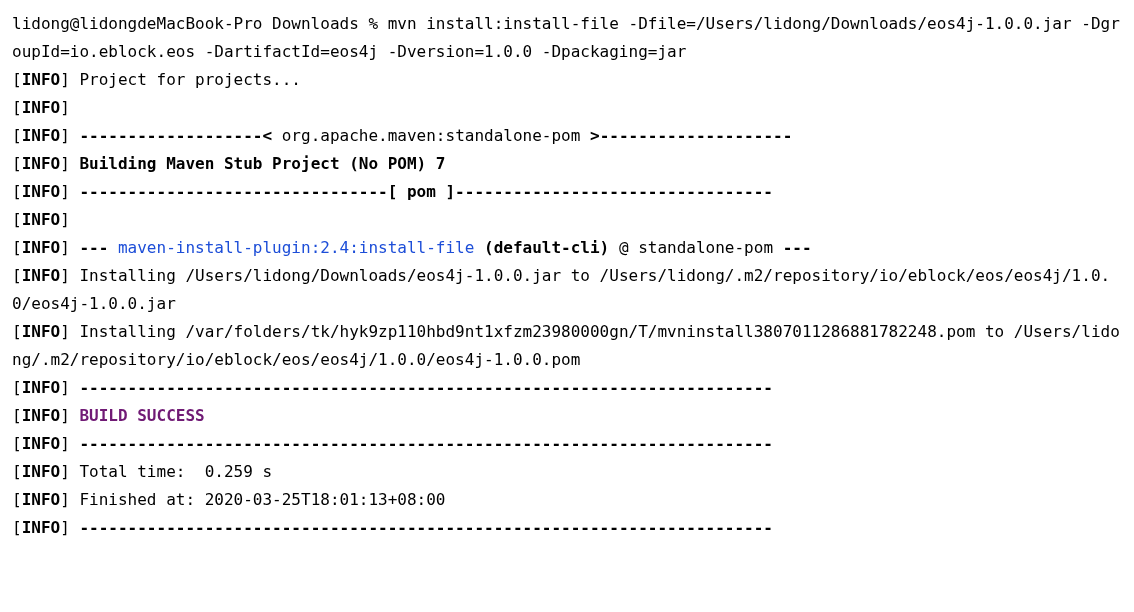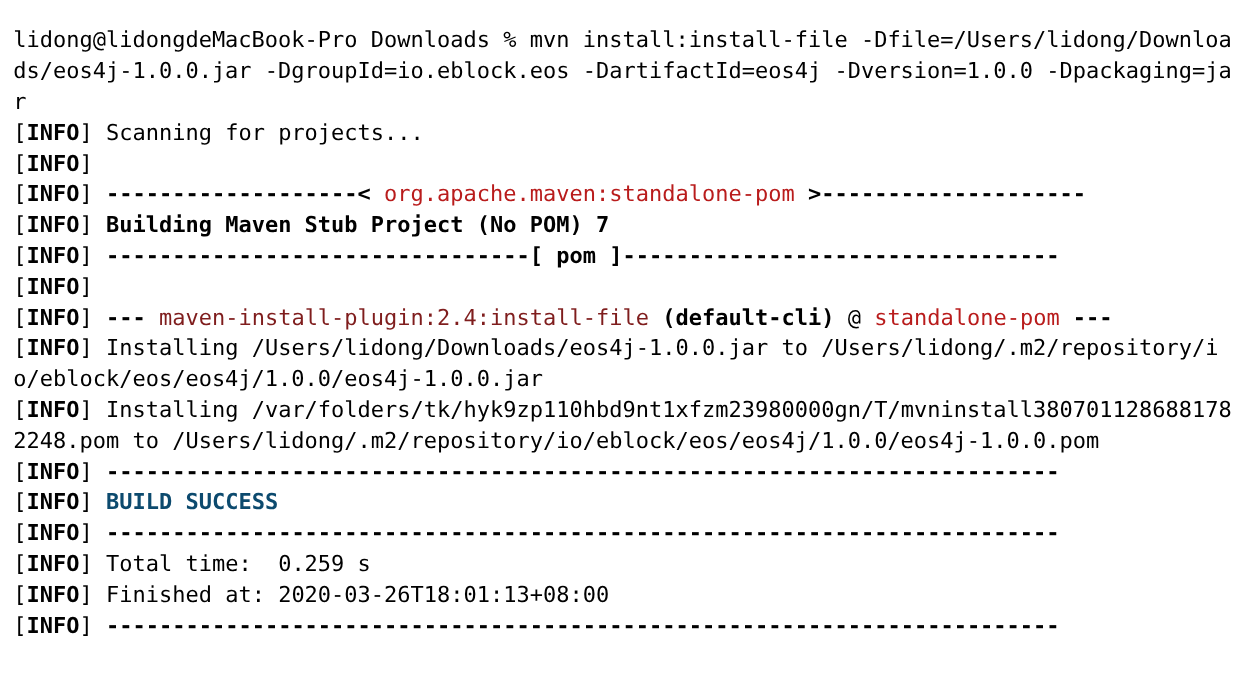--- a/index.html
+++ b/index.html
@@ -4,45 +4,45 @@
 <style>
   html, body {
     margin: 0;
     padding: 0;
     background: #ffffff;
     width: 1134px;
     height: 612px;
   }
   pre.terminal {
     margin: 0;
-    padding: 22px 12px;
+    padding: 10px 12px;
     font-family: "Menlo", "Consolas", "DejaVu Sans Mono", monospace;
-    font-size: 20px;
+    font-size: 16px;
     line-height: 28px;
     white-space: pre-wrap;
     word-break: break-all;
     color: #000000;
   }
   .info   { color: #000000; font-weight: bold; }
-  .cyan   { color: #b91c1c; }
-  .green  { color: #7f1d1d; }
+  .cyan   { color: #000000; }
+  .green  { color: #1d4ed8; }
   .bold   { font-weight: bold; }
-  .greenb { color: #0c4a6e; font-weight: bold; }
+  .greenb { color: #701a75; font-weight: bold; }
 </style>
 </head>
 <body>
 
 <pre class="terminal"><span>lidong@lidongdeMacBook-Pro Downloads % mvn install:install-file -Dfile=/Users/lidong/Downloads/eos4j-1.0.0.jar -DgroupId=io.eblock.eos -DartifactId=eos4j -Dversion=1.0.0 -Dpackaging=jar</span>
-[<span class="info">INFO</span>] <span>Scanning for projects...</span>
+[<span class="info">INFO</span>] <span>Project for projects...</span>
 [<span class="info">INFO</span>]
 [<span class="info">INFO</span>] <span class="bold">-------------------&lt; </span><span class="cyan">org.apache.maven:standalone-pom</span><span class="bold"> &gt;--------------------</span>
 [<span class="info">INFO</span>] <span class="bold">Building Maven Stub Project (No POM) 7</span>
 [<span class="info">INFO</span>] <span class="bold">--------------------------------[ pom ]---------------------------------</span>
 [<span class="info">INFO</span>]
 [<span class="info">INFO</span>] <span class="bold">--- </span><span class="green">maven-install-plugin:2.4:install-file</span><span class="bold"> (default-cli)</span><span> @ </span><span class="cyan">standalone-pom</span><span class="bold"> ---</span>
 [<span class="info">INFO</span>] <span>Installing /Users/lidong/Downloads/eos4j-1.0.0.jar to /Users/lidong/.m2/repository/io/eblock/eos/eos4j/1.0.0/eos4j-1.0.0.jar</span>
 [<span class="info">INFO</span>] <span>Installing /var/folders/tk/hyk9zp110hbd9nt1xfzm23980000gn/T/mvninstall3807011286881782248.pom to /Users/lidong/.m2/repository/io/eblock/eos/eos4j/1.0.0/eos4j-1.0.0.pom</span>
 [<span class="info">INFO</span>] <span class="bold">------------------------------------------------------------------------</span>
 [<span class="info">INFO</span>] <span class="greenb">BUILD SUCCESS</span>
 [<span class="info">INFO</span>] <span class="bold">------------------------------------------------------------------------</span>
 [<span class="info">INFO</span>] <span>Total time:  0.259 s</span>
-[<span class="info">INFO</span>] <span>Finished at: 2020-03-26T18:01:13+08:00</span>
+[<span class="info">INFO</span>] <span>Finished at: 2020-03-25T18:01:13+08:00</span>
 [<span class="info">INFO</span>] <span class="bold">------------------------------------------------------------------------</span></pre>
 
 </body></html>

